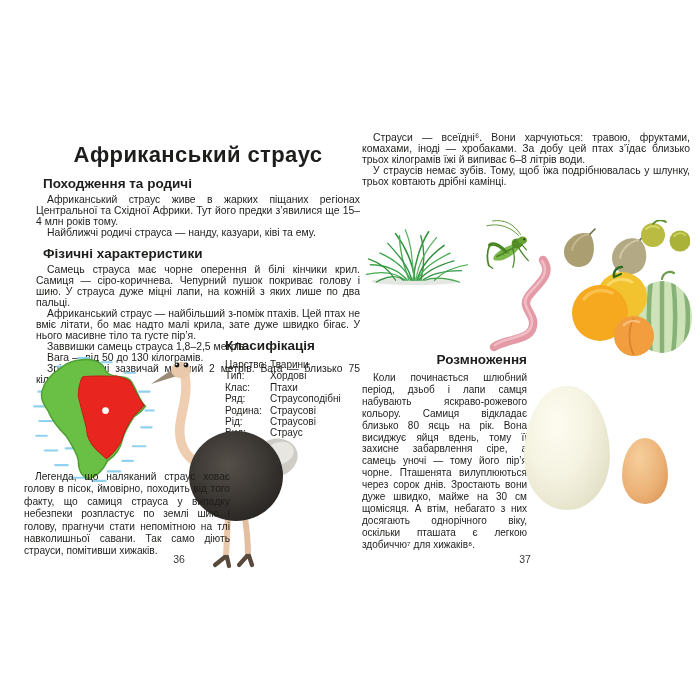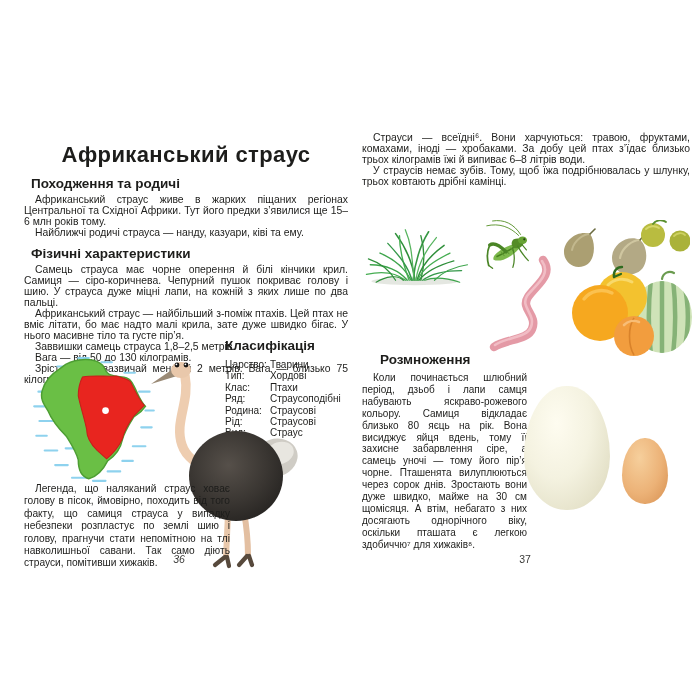--- a/index.html
+++ b/index.html
@@ -8,50 +8,50 @@
     font-family:"Liberation Sans", sans-serif;color:#1d1d1b;overflow:hidden;
   }
   h1,h2,h3,p{margin:0;}
   .abs{position:absolute;}
   .title{
     font-size:22px;font-weight:bold;letter-spacing:.4px;text-align:center;
     margin-bottom:7px;
   }
   .sec-h{font-size:13.5px;font-weight:bold;margin:8px 0 3px 7px;}
   .body-p{font-size:10.4px;line-height:11px;text-align:justify;text-indent:11px;}
-  .left-flow{left:24px;top:142px;width:324px;}
+  .left-flow{left:36px;top:142px;width:324px;}
   .right-flow{left:362px;top:132px;width:328px;}
   .right-flow .sec-h{margin-left:20px;}
   .classif{left:225px;top:338px;width:130px;}
   .classif h3{font-size:13.5px;font-weight:bold;margin-bottom:6px;}
   .crow{display:flex;font-size:10px;line-height:11.4px;}
   .clabel{width:45px;flex:none;}
   .cvalue{flex:1;}
-  .legend{left:24px;top:483px;width:206px;font-size:10.2px;line-height:12.4px;
+  .legend{left:24px;top:471px;width:206px;font-size:10.2px;line-height:12.4px;
     text-align:justify;text-indent:11px;}
   .repro{left:362px;top:352px;width:165px;}
-  .repro .sec-h{margin:0 0 5px 18px;}
+  .repro .sec-h{margin:0 0 5px 18px;text-align:right;}
   .repro .body-p{font-size:10px;line-height:11.9px;}
   .pageno{font-size:10.5px;color:#3a3a38;text-align:center;}
-  .pageno-left{left:24px;top:553px;width:310px;font-style:italic;}
+  .pageno-left{left:24px;top:553px;width:310px;}
   .pageno-right{left:362px;top:553px;width:326px;}
   .egg{position:absolute;border-radius:50% 50% 50% 50%/58% 58% 44% 44%;}
   .egg-big{left:524px;top:386px;width:86px;height:124px;
     background:radial-gradient(ellipse at 38% 30%, #fefcf0 0%, #f4f2e0 45%, #e6e3cb 75%, #d8d4b6 100%);}
   .egg-small{left:622px;top:438px;width:46px;height:66px;
     background:radial-gradient(ellipse at 38% 30%, #f6cf9c 0%, #ecb277 55%, #dd9a5c 85%, #ce8a4d 100%);}
   svg{display:block;}
 </style>
 </head>
 <body>
 
 <div class="abs left-flow">
   <h1 class="title">Африканський страус</h1>
   <h2 class="sec-h">Походження та родичі</h2>
-  <p class="body-p">Африканський страус живе в жарких піщаних регіонах Центральної та Східної Африки. Тут його предки з’явилися ще 15–6 млн років тому.</p>
+  <p class="body-p">Африканський страус живе в жарких піщаних регіонах Центральної та Східної Африки. Тут його предки з’явилися ще 15–4 млн років тому.</p>
   <p class="body-p">Найближчі родичі страуса — нанду, казуари, ківі та ему.</p>
   <h2 class="sec-h">Фізичні характеристики</h2>
   <p class="body-p">Самець страуса має чорне оперення й білі кінчики крил. Самиця — сіро-коричнева. Чепурний пушок покриває голову і шию. У страуса дуже міцні лапи, на кожній з яких лише по два пальці.</p>
   <p class="body-p">Африканський страус — найбільший з-поміж птахів. Цей птах не вміє літати, бо має надто малі крила, зате дуже швидко бігає. У нього масивне тіло та густе пір’я.</p>
   <p class="body-p">Заввишки самець страуса 1,8–2,5 метрів.</p>
   <p class="body-p">Вага — від 50 до 130 кілограмів.</p>
   <p class="body-p">Зріст самиці зазвичай менший 2 метрів. Вага — близько 75 кілограмів.</p>
 </div>
 
 <div class="abs classif">

